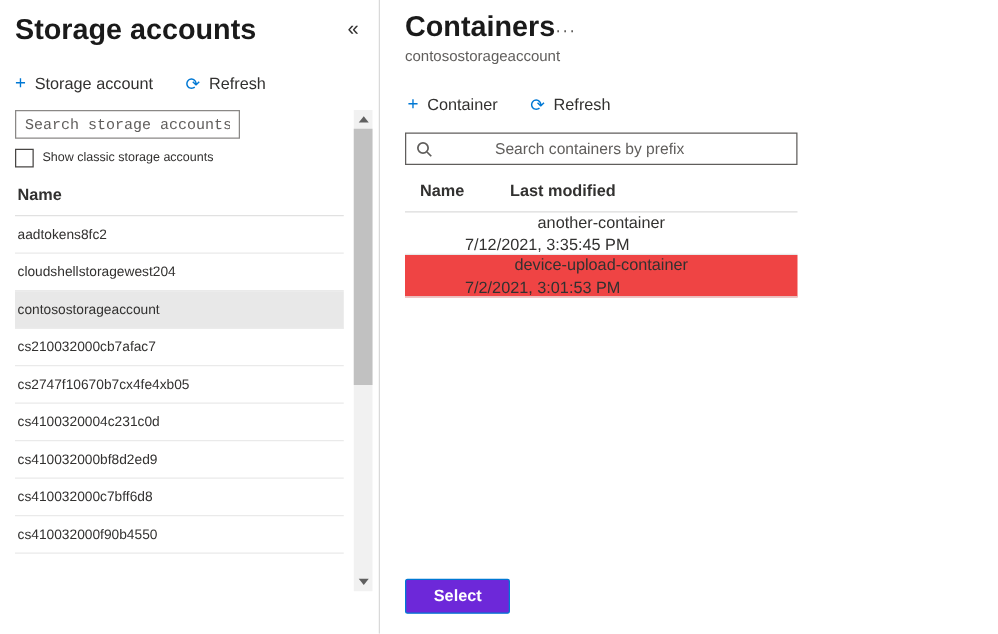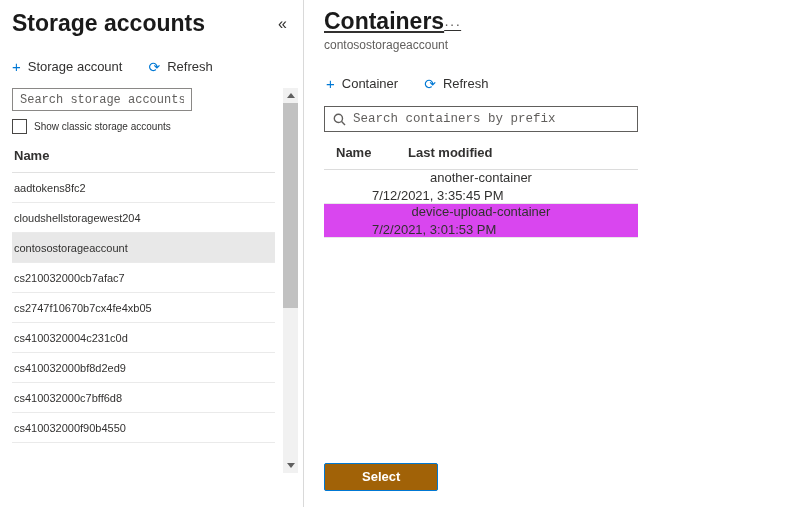--- a/index.html
+++ b/index.html
@@ -139,21 +139,21 @@
   }
   .sb-spacer { flex: 1; }
 
   
   .right-panel {
     flex: 1;
     display: flex;
     flex-direction: column;
     padding: 6px 8px 12px 20px;
   }
-  .rp-header { display: flex; align-items: flex-start; padding-top: 2px; text-decoration: underline; }
+  .rp-header { display: flex; align-items: flex-start; padding-top: 2px; }
   .more {
     color: #605e5c;
     font-size: 14px;
     letter-spacing: 1px;
     cursor: pointer;
     margin-top: 8px;
   }
   .subtitle { font-size: 12px; color: #605e5c; margin-top: 3px; }
   .rp-toolbar { margin-top: 24px; padding-left: 2px; }
 
@@ -164,51 +164,52 @@
     gap: 7px;
     border: 1px solid #605e5c;
     height: 26px;
     padding: 0 8px;
     background: #fff;
   }
   .searchbox input {
     border: none;
     outline: none;
     flex: 1;
-    font-family: Liberation Mono, monospace;
+    font-family: Liberation Sans, sans-serif;
     font-size: 12.5px;
     color: #323130;
+    margin-left: 43px;
   }
   .searchbox input::placeholder { color: #605e5c; }
   .search-icon-svg { flex-shrink: 0; }
 
   .ctable { margin-top: 4px; }
   .trow {
     display: flex;
     align-items: center;
     height: 34px;
     padding: 0 12px;
     border-bottom: 1px solid #e8e8e8;
     font-size: 13px;
   }
   .trow.header { font-weight: 700; border-bottom: 1px solid #dcdcdc; }
-  .trow.selected { background: #d946ef; }
+  .trow.selected { background: #ef4444; }
   .cell.name { flex: 1; }
   .cell.modified { width: 218px; flex-shrink: 0; }
   .trow:not(.header) { cursor: pointer; flex-direction: column; }
 
   .rp-footer { margin-top: auto; padding-bottom: 4px; }
   .select-btn {
-    background: #a16207;
+    background: #6d28d9;
     border: 1px solid #0078d4;
     color: #ffffff;
     font-family: inherit;
     font-size: 13px;
     font-weight: 600;
-    padding: 5px 37px 6px;
+    padding: 5px 22px 6px;
     border-radius: 2px;
     cursor: pointer;
     text-align: right;
   }
 </style>
 </head>
 <body>
 
 <div class="app">
 

